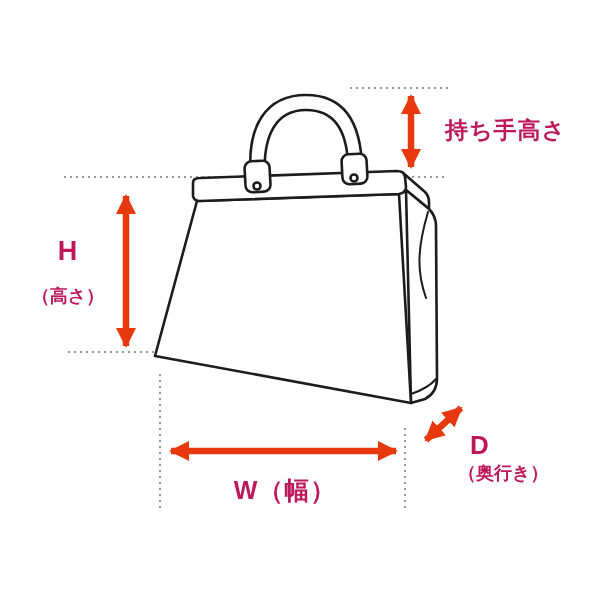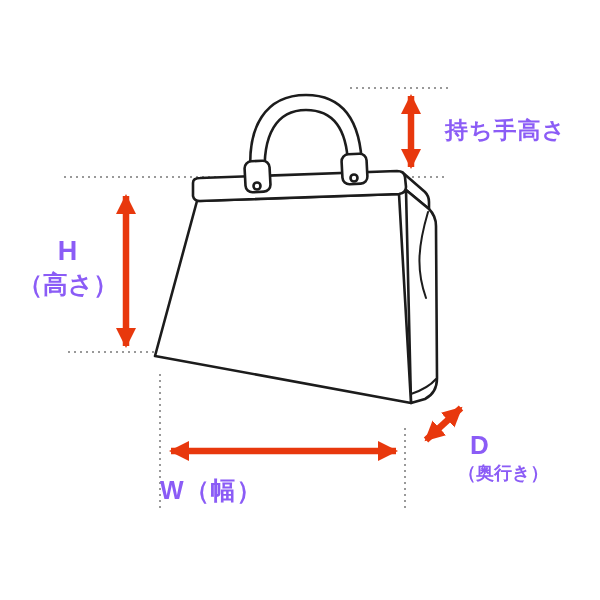--- a/index.html
+++ b/index.html
@@ -6,31 +6,31 @@
   body{font-family:"Liberation Sans","DejaVu Sans",sans-serif;}
   .canvas{
     position:relative;
     width:600px;height:600px;
     background:#ffffff;
     overflow:hidden;
   }
   .canvas svg{position:absolute;left:0;top:0;}
   .dim-label{
     position:absolute;
-    color:#8b5cf6;
+    color:#be185d;
     font-weight:600;
     letter-spacing:1px;
     line-height:1.25;
     white-space:nowrap;
   }
   .lbl-handle{left:445px;top:116px;font-size:23px;}
   .lbl-height{left:14px;top:235px;width:108px;text-align:center;}
   .lbl-height .letter{font-size:27px;display:block;}
-  .lbl-height .caption{font-size:25px;display:block;letter-spacing:0;}
-  .lbl-width{left:160px;top:475px;width:250px;font-size:25px;}
+  .lbl-height .caption{font-size:18px;display:block;letter-spacing:0;margin-top:16px;}
+  .lbl-width{left:160px;top:475px;width:250px;text-align:center;font-size:25px;}
   .lbl-depth{left:458px;top:429px;text-align:left;}
   .lbl-depth .letter{font-size:26px;display:block;padding-left:12px;}
   .lbl-depth .caption{font-size:18px;display:block;letter-spacing:0;}
 </style>
 </head>
 <body>
 
 <div class="canvas">
 
   <svg width="600" height="600" viewBox="0 0 600 600">

